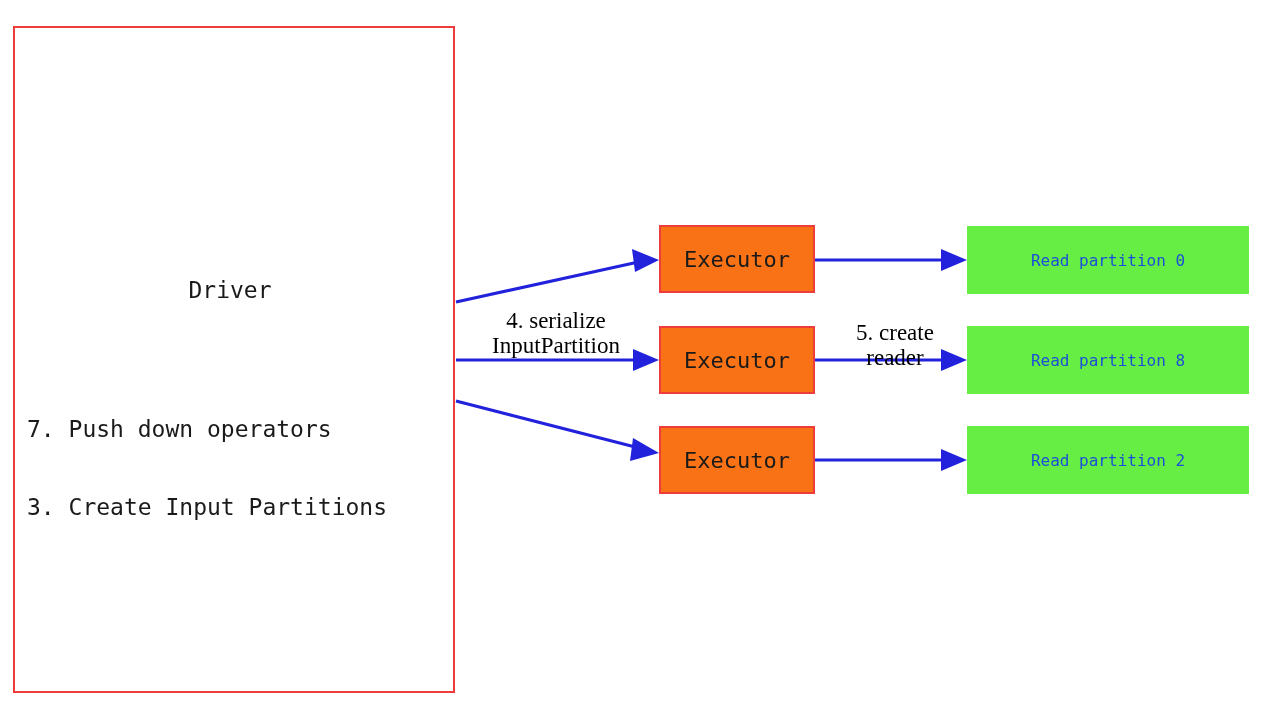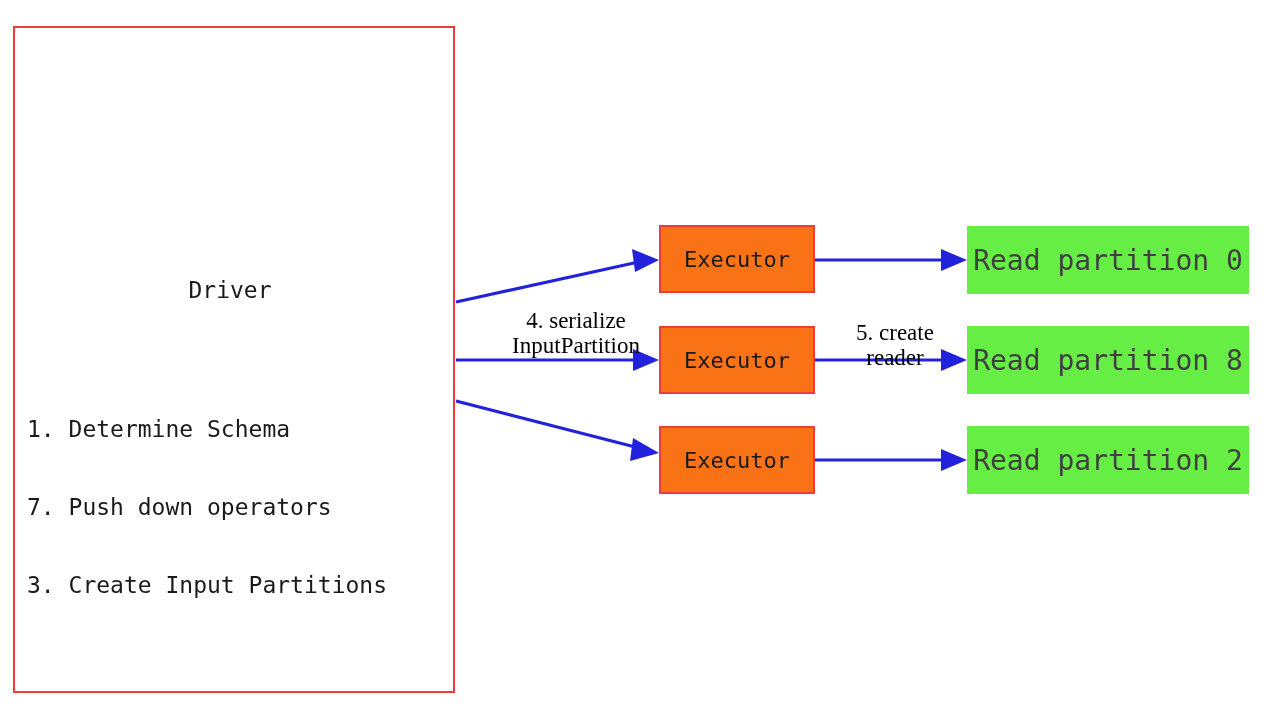--- a/index.html
+++ b/index.html
@@ -91,22 +91,22 @@
   .partition-label {
     position: absolute;
     left: 0;
     top: 0;
     width: 100%;
     height: 100%;
     display: flex;
     align-items: center;
     justify-content: center;
     font-family: "DejaVu Sans Mono", "Liberation Mono", monospace;
-    font-size: 28px;
-    color: #404040;
+    font-size: 16px;
+    color: #1d4ed8;
     white-space: pre;
   }
   .part-r0 { top: 226px; }
   .part-r1 { top: 326px; }
   .part-r2 { top: 426px; }
 
   
   .arrow-layer {
     position: absolute;
     left: 0;
@@ -120,40 +120,39 @@
   .edge-label {
     position: absolute;
     font-family: "Liberation Serif", "DejaVu Serif", serif;
     font-size: 23px;
     line-height: 25px;
     color: #000000;
     text-align: center;
     white-space: nowrap;
   }
   .label-serialize {
-    left: 490px;
+    left: 470px;
     top: 308px;
     width: 172px;
   }
   .label-create {
     left: 825px;
     top: 308px;
     width: 140px;
     margin-top: 12px;
   }
 </style>
 </head>
 <body>
 
 <div id="canvas">
 
   <div class="driver-box"></div>
   <div class="driver-title">Driver</div>
   <div class="driver-steps">
-    <div>1. Determine Schema</div>
     <div>7. Push down operators</div>
     <div>3. Create Input Partitions</div>
   </div>
 
   <div class="executor-box exec-r0">
     <div class="executor-label">Executor</div>
   </div>
   <div class="executor-box exec-r1">
     <div class="executor-label">Executor</div>
   </div>

